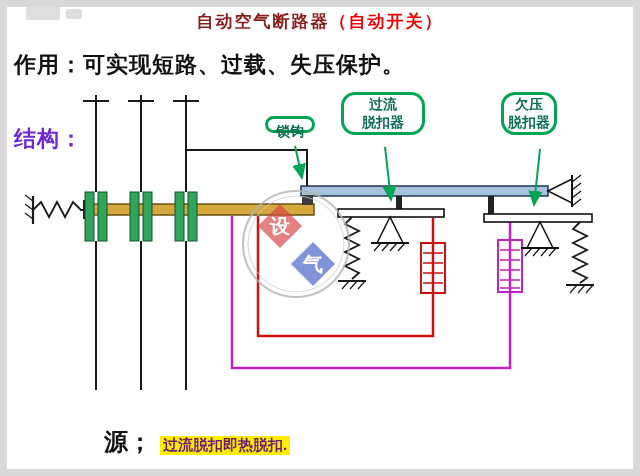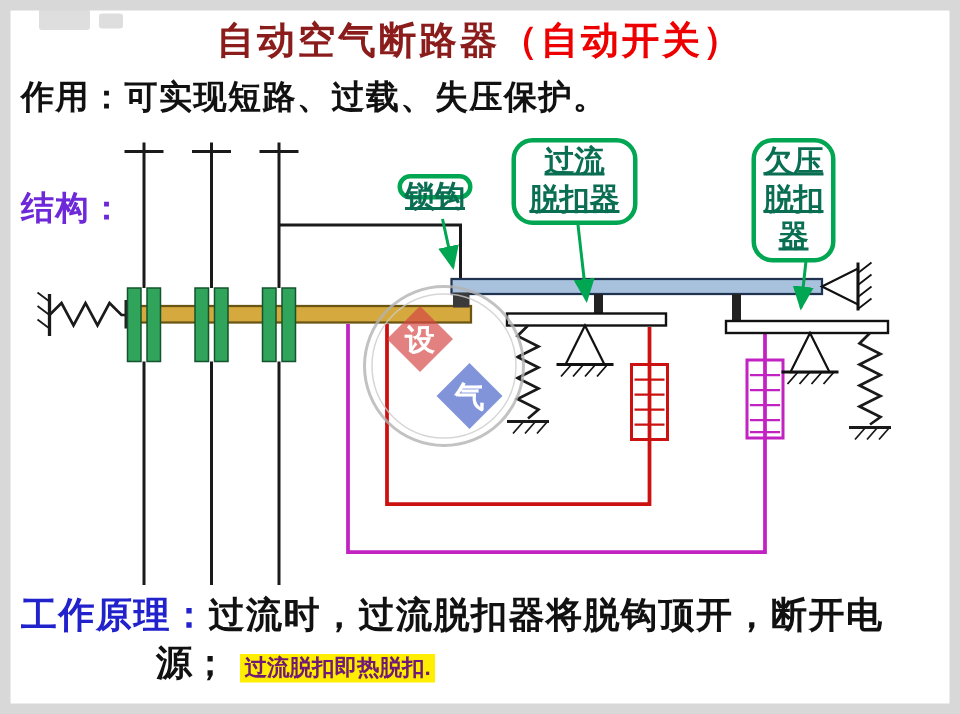--- a/index.html
+++ b/index.html
@@ -2,30 +2,30 @@
 <html><head>
 <meta charset="utf-8">
 <style>
   html,body{margin:0;padding:0;background:#888;}
   .slide{position:relative;width:640px;height:476px;background:#fff;overflow:hidden;
          font-family:"Liberation Sans",sans-serif;}
   .frame{position:absolute;inset:0;border:7px solid #d8d8d8;pointer-events:none;z-index:50;}
   .abs{position:absolute;}
   .smudge{background:#dedede;border-radius:2px;}
   .title{left:0;right:0;top:10px;text-align:center;font-family:Liberation Mono, monospace;
-         font-weight:bold;font-size:25px;letter-spacing:2px;white-space:nowrap;}
+         font-weight:bold;font-size:17px;letter-spacing:2px;white-space:nowrap;}
   .title .main{color:#8b1c1c;}
   .title .paren{color:#ee0000;}
   .row-func{left:14px;top:50px;font-size:22px;font-weight:bold;color:#111;letter-spacing:1px;white-space:nowrap;}
   .struct{left:14px;top:124px;font-size:22px;font-weight:bold;color:#6d28d9;letter-spacing:1px;}
   svg.diagram{position:absolute;left:0;top:0;width:640px;height:476px;}
   svg text.wm{font-family:"Liberation Sans",sans-serif;font-weight:bold;font-size:20px;fill:#fff;}
   .lbl{position:absolute;border:3px solid #00a651;border-radius:10px;background:#fff;color:#0a6e52;
-       font-weight:bold;font-size:20px;text-align:center;line-height:1.25;padding:1px 2px;
-       box-sizing:border-box;z-index:20;text-decoration:underline;}
+       font-weight:bold;font-size:14px;text-align:center;line-height:1.25;padding:1px 2px;
+       box-sizing:border-box;z-index:20;}
   .principle1{left:14px;top:394px;font-size:24px;font-weight:bold;color:#111;letter-spacing:1px;white-space:nowrap;}
   .principle1 .plabel{color:#2222cc;}
   .principle2{left:104px;top:426px;display:flex;align-items:baseline;white-space:nowrap;}
   .principle2 .l2{font-size:24px;font-weight:bold;color:#111;}
   .note{background:#ffee00;font-size:15px;font-weight:bold;color:#701a75;padding:0 3px;margin-left:8px;}
 </style>
 </head>
 <body>
 
 <div class="slide">
@@ -150,22 +150,19 @@
   <div class="lbl" style="left:341px;top:92px;width:84px;border-radius:14px;">
     <div>过流</div>
     <div>脱扣器</div>
   </div>
 
   <div class="lbl" style="left:501px;top:92px;width:56px;border-radius:14px;">
     <div>欠压</div>
     <div>脱扣器</div>
   </div>
 
-  <div class="abs principle1">
-    <span class="plabel">工作原理：</span><span>过流时，过流脱扣器将脱钩顶开，断开电</span>
-  </div>
   <div class="abs principle2">
     <span class="l2">源；</span>
     <span class="note">过流脱扣即热脱扣.</span>
   </div>
 
   <div class="frame"></div>
 </div>
 
 </body></html>

